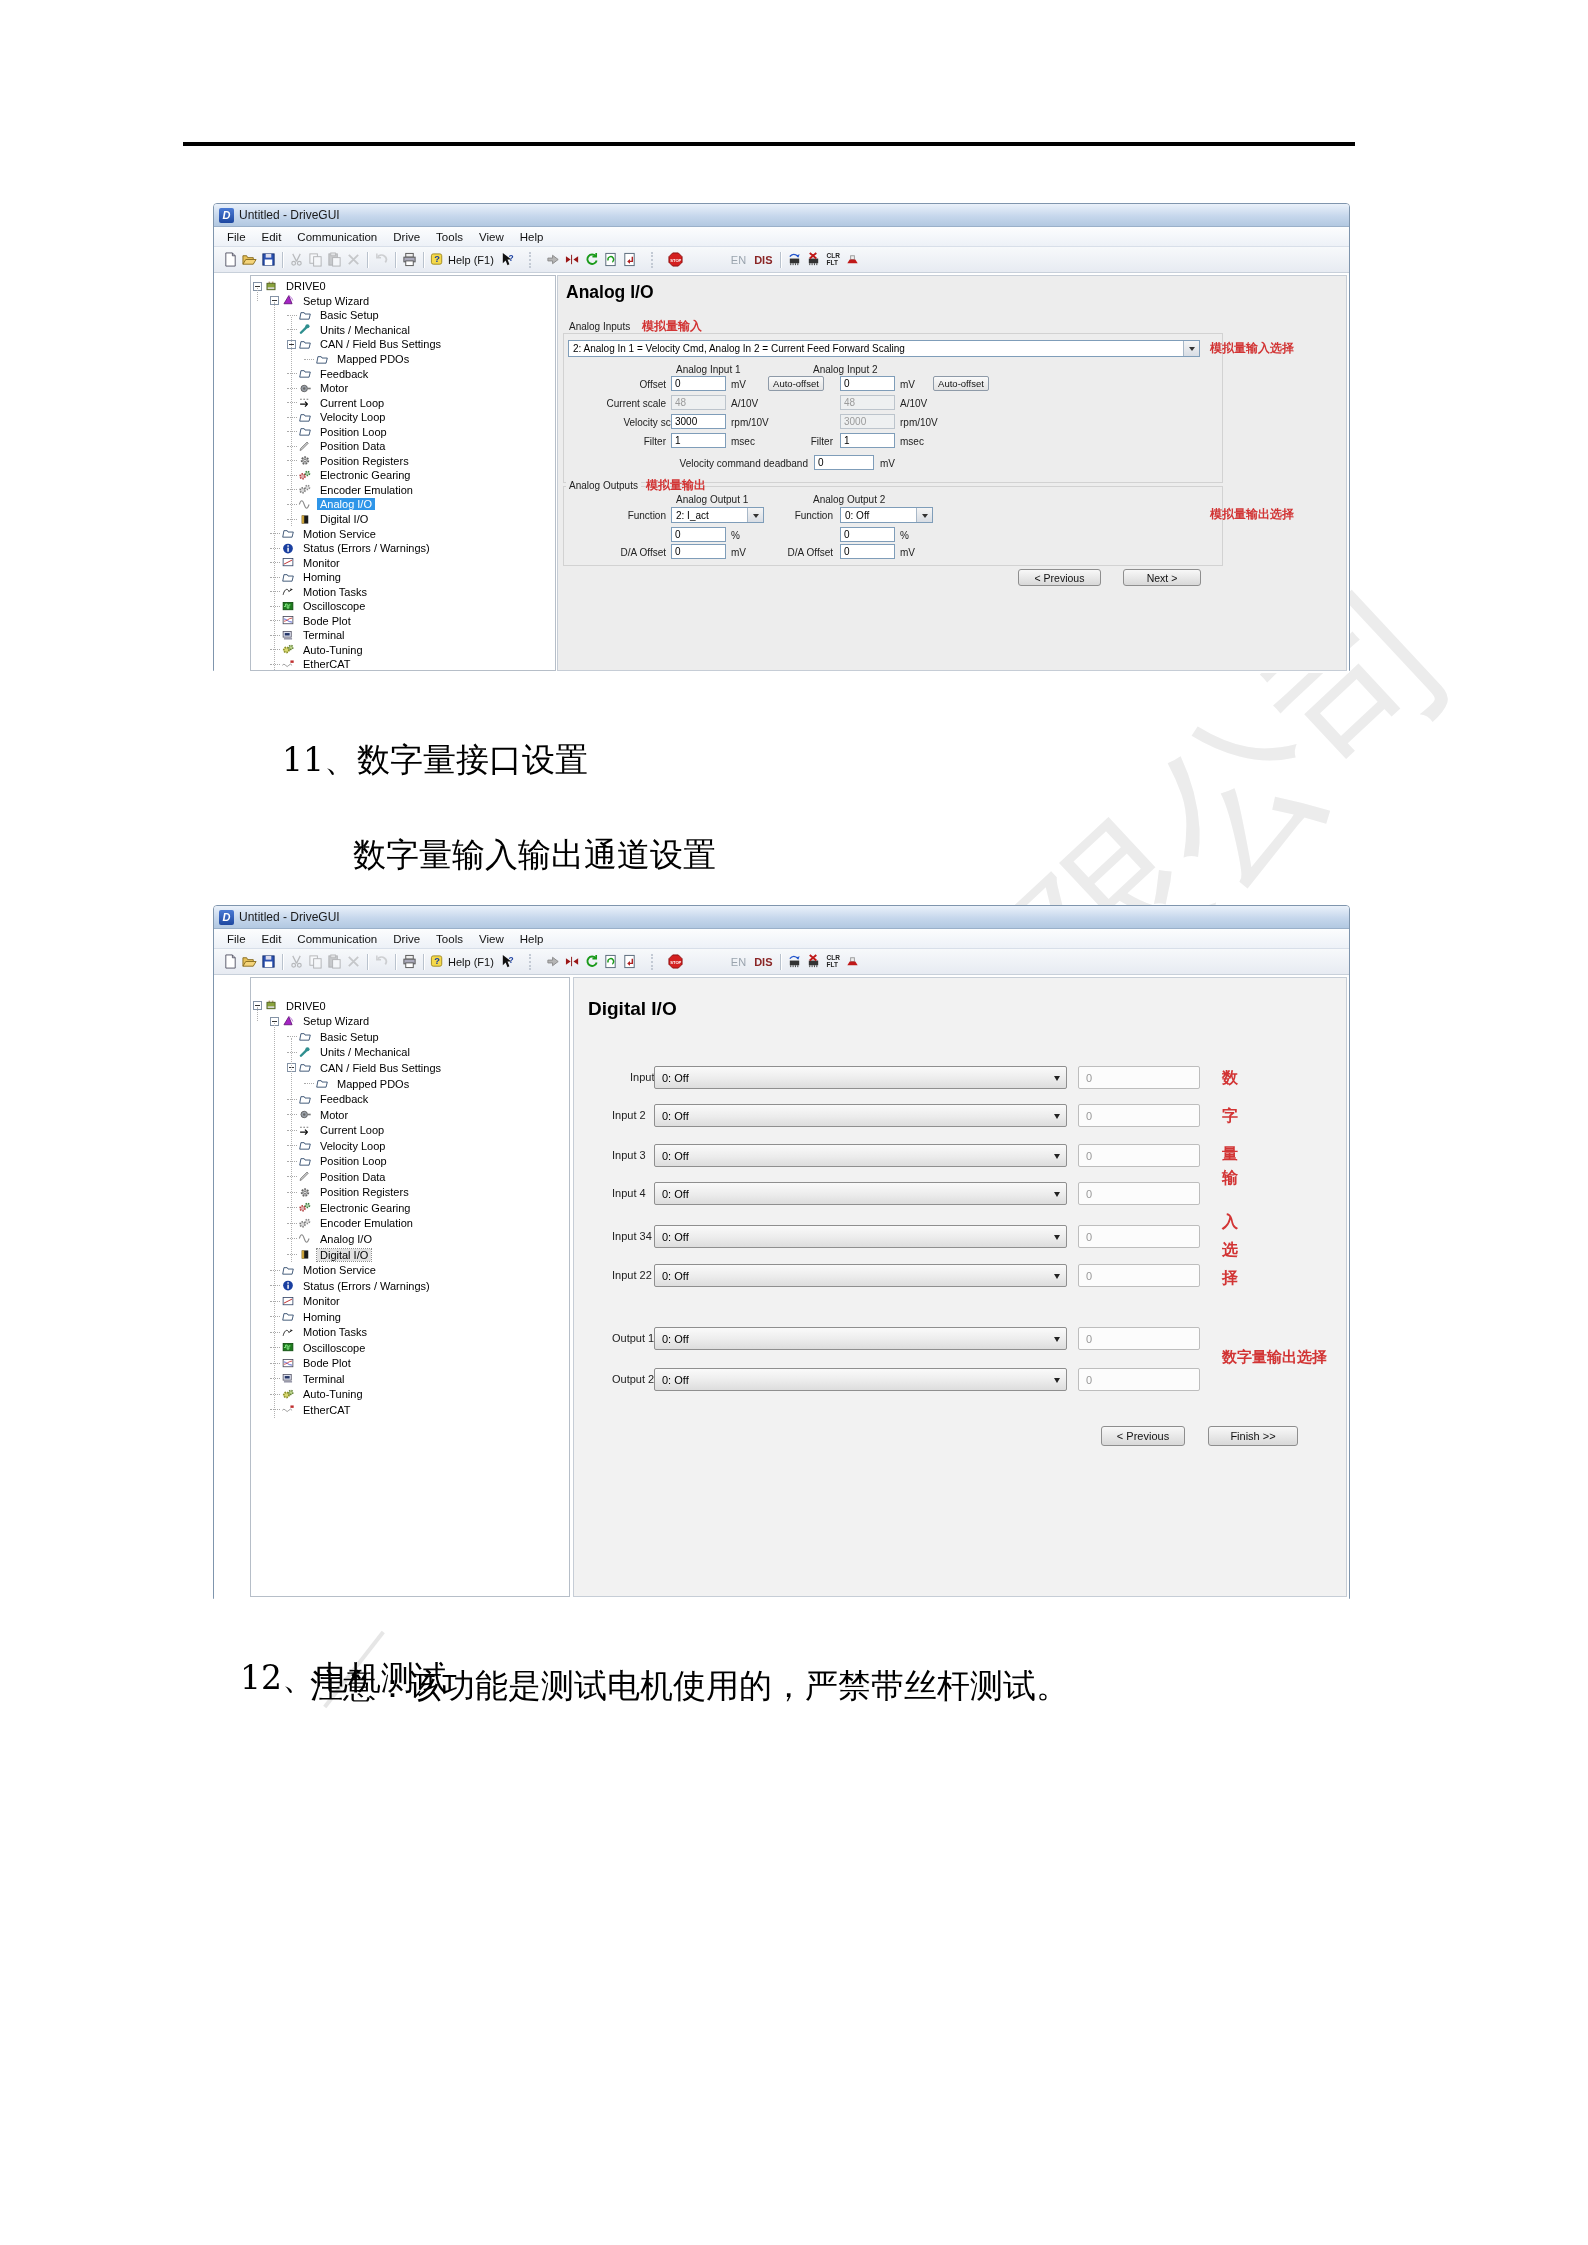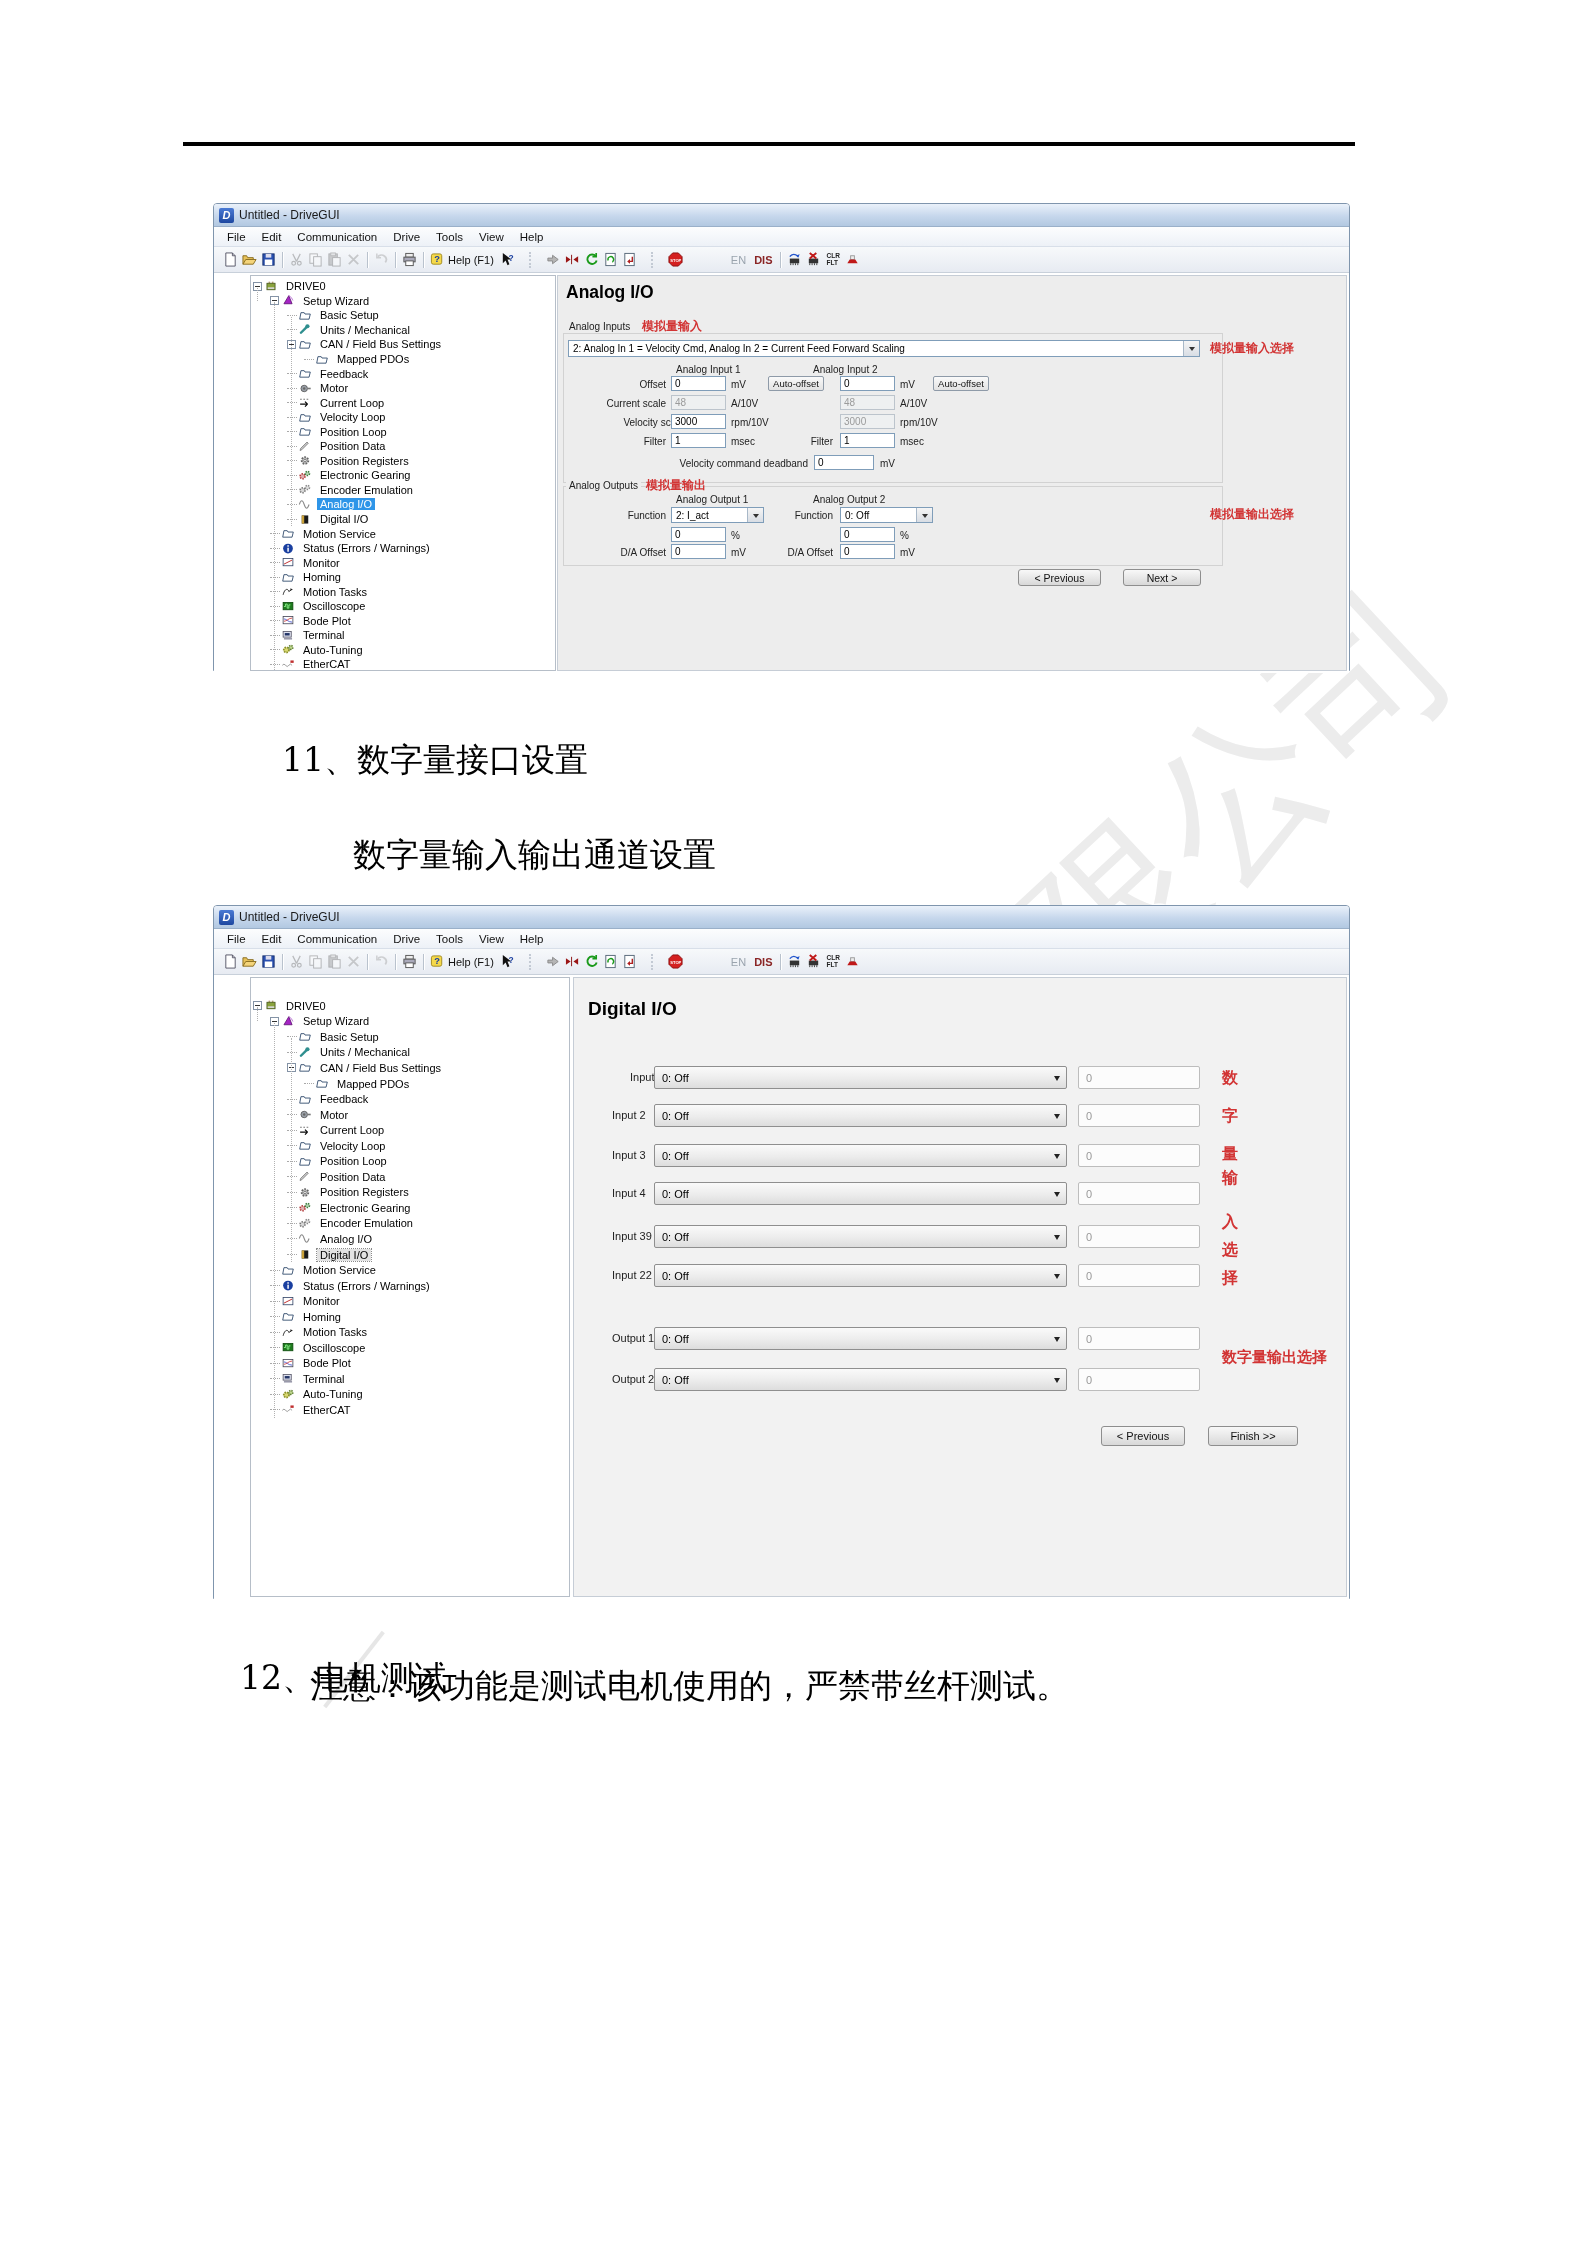--- a/index.html
+++ b/index.html
@@ -1057,21 +1057,21 @@
             <span class="ctext">0: Off</span>
             <span class="dd2"></span>
           </div>
           <div class="vbox" style="left: 504px; top: 166px; width: 122px; height: 23px;">0</div>
           <span class="dlabel" style="left: 38px; top: 209px; text-align: right;">Input 4</span>
           <div class="combo2" style="left: 80px; top: 204px; width: 413px; height: 23px;">
             <span class="ctext">0: Off</span>
             <span class="dd2"></span>
           </div>
           <div class="vbox" style="left: 504px; top: 204px; width: 122px; height: 23px;">0</div>
-          <span class="dlabel" style="left: 38px; top: 252px;">Input 39</span>
+          <span class="dlabel" style="left: 38px; top: 252px;">Input 34</span>
           <div class="combo2" style="left: 80px; top: 247px; width: 413px; height: 23px;">
             <span class="ctext">0: Off</span>
             <span class="dd2"></span>
           </div>
           <div class="vbox" style="left: 504px; top: 247px; width: 122px; height: 23px;">0</div>
           <span class="dlabel" style="left: 38px; top: 291px;">Input 22</span>
           <div class="combo2" style="left: 80px; top: 286px; width: 413px; height: 23px;">
             <span class="ctext">0: Off</span>
             <span class="dd2"></span>
           </div>

